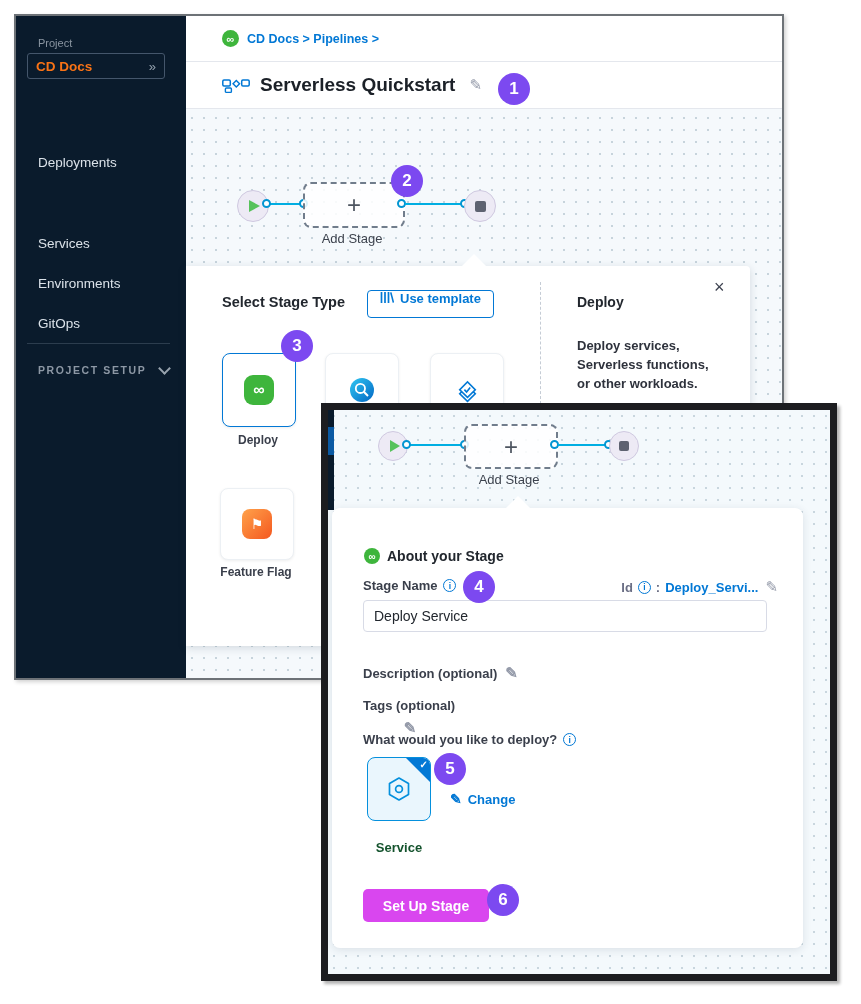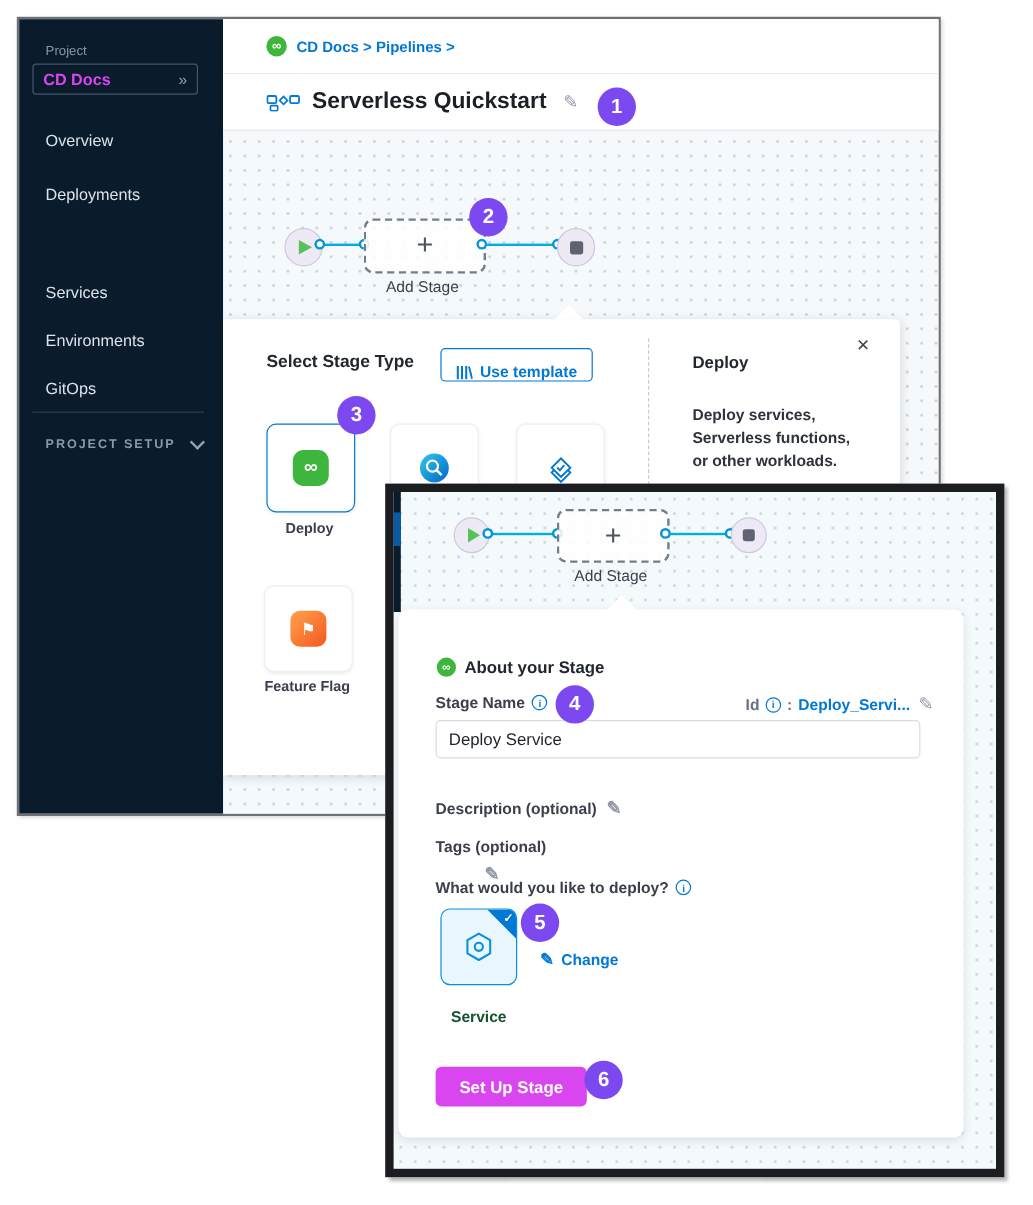--- a/index.html
+++ b/index.html
@@ -7,21 +7,21 @@
   .abs{position:absolute;}
 
   
   .shot1{left:14px;top:14px;width:766px;height:662px;border:2px solid #6d7277;background:#fff;
          box-shadow:2px 2px 4px rgba(0,0,0,.18);}
   
   .sidebar{left:0;top:0;width:170px;height:662px;background:#0a1b2c;}
   .proj-label{left:22px;top:21px;font-size:11px;color:#8a95a1;}
   .proj-box{left:11px;top:37px;width:138px;height:26px;border:1px solid #44566b;border-radius:3px;
             display:flex;align-items:center;padding:0 8px;box-sizing:border-box;cursor:pointer;}
-  .proj-name{color:#d946ef;font-size:13.5px;font-weight:700;flex:1;}
+  .proj-name{color:#f97316;font-size:13.5px;font-weight:700;flex:1;}
   .proj-expand{color:#93a0ad;font-size:13px;}
   .nav-item{left:0;width:170px;height:31px;line-height:31px;padding-left:22px;box-sizing:border-box;
             color:#dbe2e9;font-size:13.5px;cursor:pointer;}
   .nav-item.active{background:#0b5aa3;color:#ffffff;font-weight:700;}
   .side-div{left:11px;top:327px;width:143px;height:1px;background:#2c3d4e;}
   .setup-row{left:22px;top:348px;display:flex;align-items:center;cursor:pointer;}
   .setup-label{font-size:10.5px;font-weight:700;letter-spacing:1.6px;color:#8d98a5;}
   .chev{width:7px;height:7px;border-right:2px solid #98a3ae;border-bottom:2px solid #98a3ae;
         transform:rotate(45deg);margin-left:14px;margin-top:-3px;}
 
@@ -48,21 +48,21 @@
                 display:flex;align-items:center;justify-content:center;cursor:pointer;}
   .plus{font-size:24px;color:#4e5560;font-weight:400;line-height:1;}
   .addstage-lbl{text-align:center;font-size:13px;color:#3c424d;}
   .caret-up{width:0;height:0;border-left:12px solid transparent;border-right:12px solid transparent;border-bottom:12px solid #ffffff;}
 
   
   .popup{left:0;top:250px;width:564px;height:380px;background:#fff;border-radius:0 4px 4px 0;
          box-shadow:0 2px 8px rgba(30,50,70,.16);}
   .popup-title{left:36px;top:28px;font-size:14.5px;font-weight:700;color:#22272e;}
   .tmpl-btn{left:181px;top:24px;height:28px;padding:0 12px;border:1.5px solid #0278d5;border-radius:4px;
-            display:flex;align-items:flex-end;gap:6px;color:#0278d5;font-size:13px;font-weight:700;cursor:pointer;background:#fff;box-sizing:border-box;}
+            display:flex;align-items:flex-start;gap:6px;color:#0278d5;font-size:13px;font-weight:700;cursor:pointer;background:#fff;box-sizing:border-box;}
   .dash-sep{left:354px;top:16px;height:122px;border-left:1px dashed #c5ccd5;}
   .close-x{left:528px;top:12px;font-size:18px;color:#3d4250;cursor:pointer;line-height:1;}
   .info-title{left:391px;top:28px;font-size:14px;font-weight:700;color:#22272e;}
   .info-line{left:391px;width:160px;font-size:13px;font-weight:600;color:#2e323c;line-height:19px;}
   .tile{background:#fff;border:1px solid #ecf0f4;border-radius:8px;box-shadow:0 1px 3px rgba(0,0,0,.07);
         display:flex;align-items:center;justify-content:center;cursor:pointer;}
   .tile.selected{border:1.5px solid #0278d5;}
   .tile-lbl{text-align:center;font-size:12px;font-weight:700;color:#3a3f4b;}
   .hexlogo{width:30px;height:30px;border-radius:30%;background:#3eb53c;color:#fff;font-size:16px;font-weight:700;
            display:flex;align-items:center;justify-content:center;}
@@ -108,21 +108,20 @@
 <div class="stage">
 
   <div class="abs shot1">
 
     <div class="abs sidebar">
       <div class="abs proj-label">Project</div>
       <div class="abs proj-box">
         <span class="proj-name">CD Docs</span>
         <span class="proj-expand">»</span>
       </div>
-      <div class="abs nav-item" style="top:86px;">Overview</div>
       <div class="abs nav-item" style="top:131px;">Deployments</div>
       <div class="abs nav-item" style="top:212px;">Services</div>
       <div class="abs nav-item" style="top:252px;">Environments</div>
       <div class="abs nav-item" style="top:292px;">GitOps</div>
       <div class="abs side-div"></div>
       <div class="abs setup-row">
         <span class="setup-label">PROJECT SETUP</span>
         <span class="chev"></span>
       </div>
     </div>

